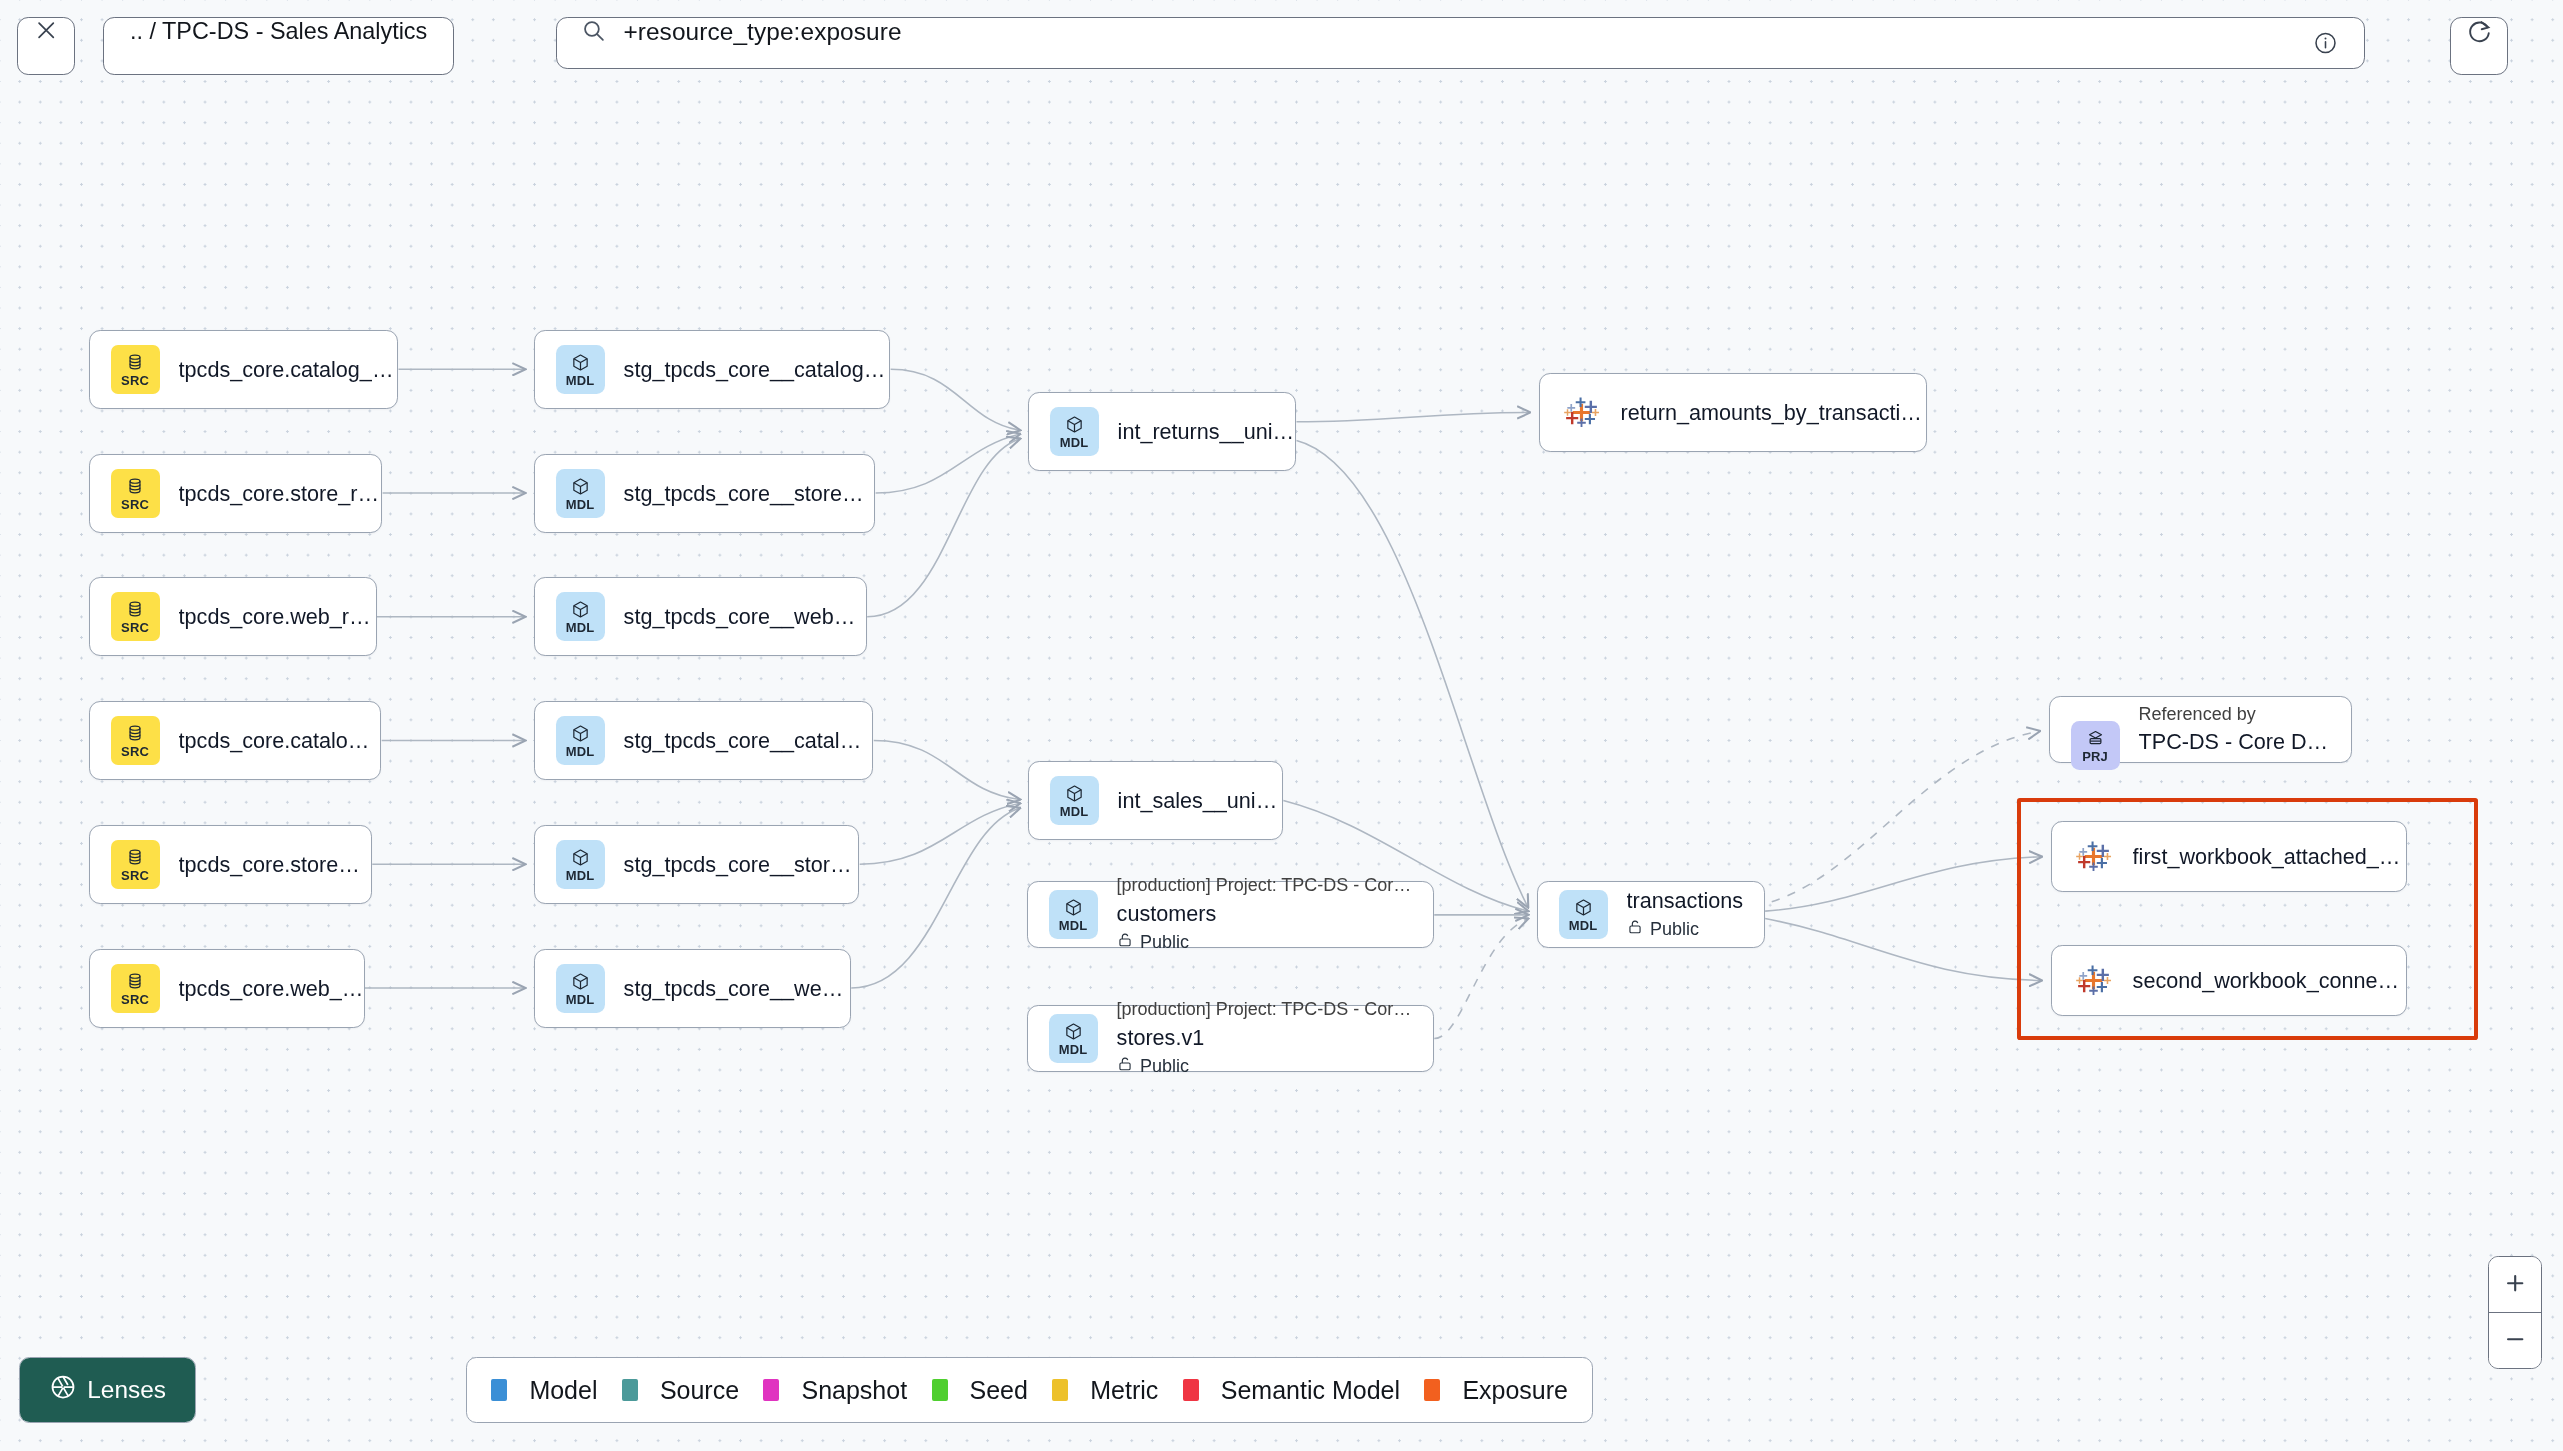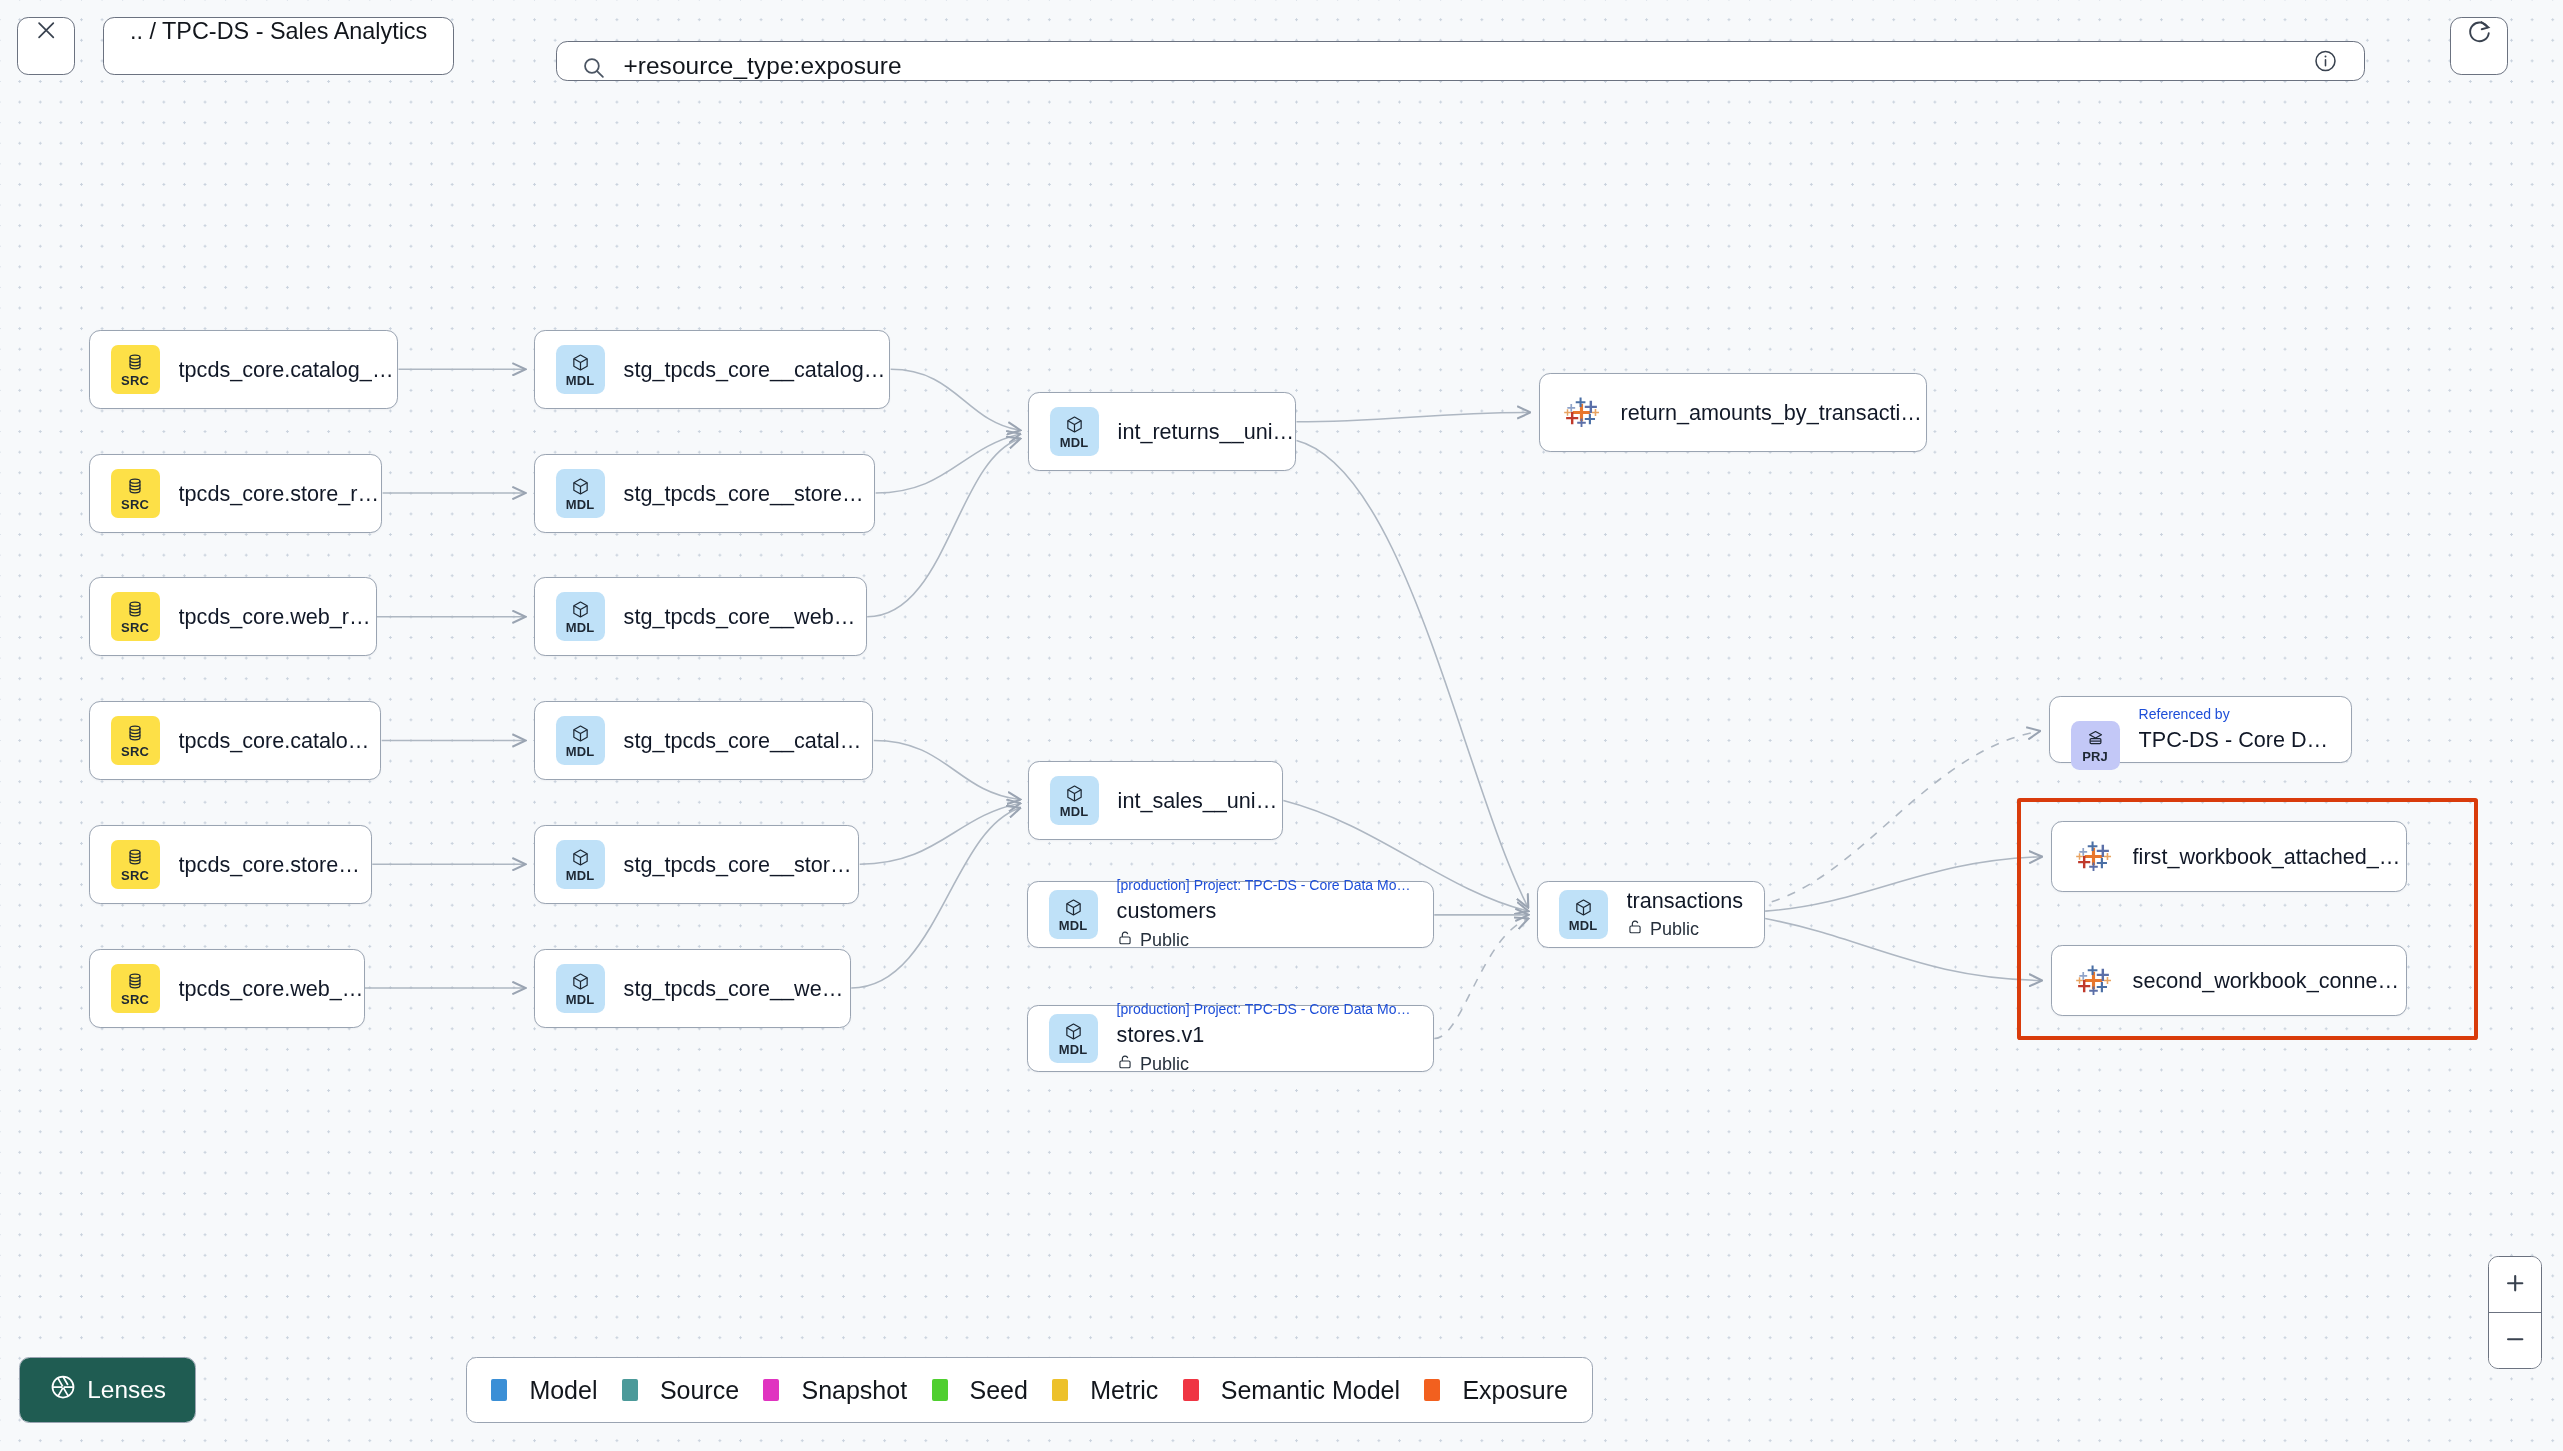--- a/index.html
+++ b/index.html
@@ -29,23 +29,23 @@
     border-radius:11.2px;box-sizing:border-box;
     display:flex;align-items:flex-start;justify-content:center;
   }
   #close-btn{left:17px;top:17px;width:58px;height:58px;}
   #breadcrumb-btn{
     left:103px;top:17px;height:58px;padding:0 26px;
     width:auto;min-width:323px;font-size:23.4px;color:#12161c;
     white-space:nowrap;
   }
   #search-box{
-    position:absolute;left:556px;top:17px;width:1809px;height:40px;
+    position:absolute;left:556px;top:17px;width:1809px;height:52px;
     background:#fff;border:1.5px solid #6b7280;border-radius:11.2px;
-    box-sizing:border-box;display:flex;align-items:flex-end;margin-top:24px;
+    box-sizing:border-box;display:flex;align-items:flex-start;
   }
   #search-icon{margin-left:24.4px;margin-right:17px;flex:0 0 auto;display:flex;}
   #search-value{font-size:24.4px;color:#12161c;letter-spacing:0.1px;}
   #info-icon{position:absolute;right:26px;top:50%;transform:translateY(-50%);display:flex;}
   #refresh-btn{left:2450px;top:17px;width:58px;height:58px;}
 
   
   .node{
     position:absolute;box-sizing:border-box;
     background:#ffffff;border:1.4px solid #9aa4b2;border-radius:11.2px;
@@ -58,21 +58,21 @@
     display:flex;flex-direction:column;align-items:center;justify-content:center;
     margin-left:20.6px;margin-right:19px;
   }
   .badge.src{background:#fde047;border-radius:7px;}
   .badge.mdl{background:#bfe1f8;}
   .badge.prj{background:#c3c8f7;margin-top:32px;}
   .badge .gly{height:20.6px;display:flex;align-items:center;justify-content:center;}
   .badge .tag{font-size:13px;line-height:13px;font-weight:600;color:#1d2733;margin-top:1.9px;letter-spacing:0.2px;}
   .node .lbl{font-size:21.6px;color:#111827;white-space:nowrap;overflow:hidden;text-overflow:ellipsis;}
   .node .stack{display:flex;flex-direction:column;gap:4.7px;min-width:0;padding-right:13px;}
-  .node .sub{font-size:14px;color:#1d4ed8;white-space:nowrap;overflow:hidden;text-overflow:ellipsis;}
+  .node .sub{font-size:18px;color:#404040;white-space:nowrap;overflow:hidden;text-overflow:ellipsis;}
   .node .vis{font-size:18px;color:#26303c;display:flex;align-items:center;gap:7.5px;}
   .tab-ico{flex:0 0 auto;margin-left:20.6px;margin-right:19px;width:41px;height:41px;}
 
   
   #highlight{
     position:absolute;border:4.7px solid #d93b0b;border-radius:2.8px;
     box-sizing:border-box;z-index:9;background:transparent;
   }
   
   #edges{position:absolute;left:0;top:0;width:2563px;height:1451px;z-index:5;}

